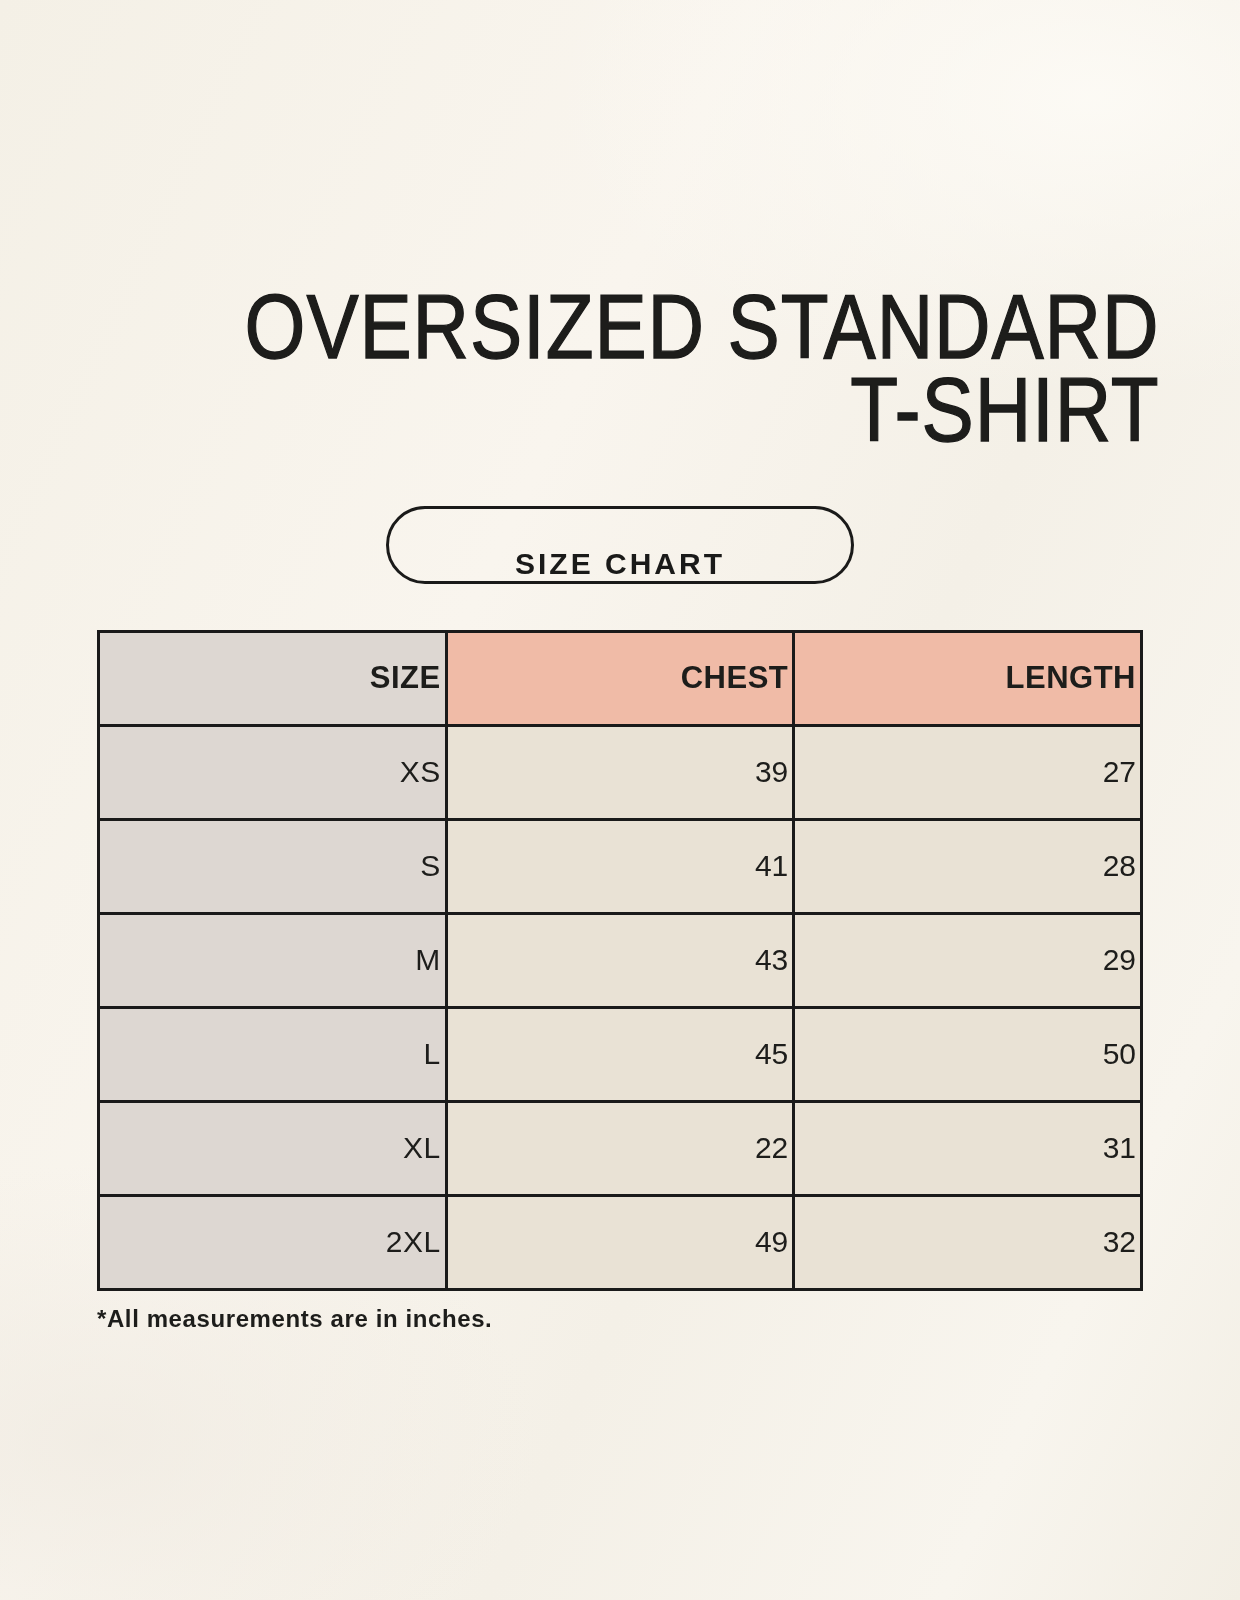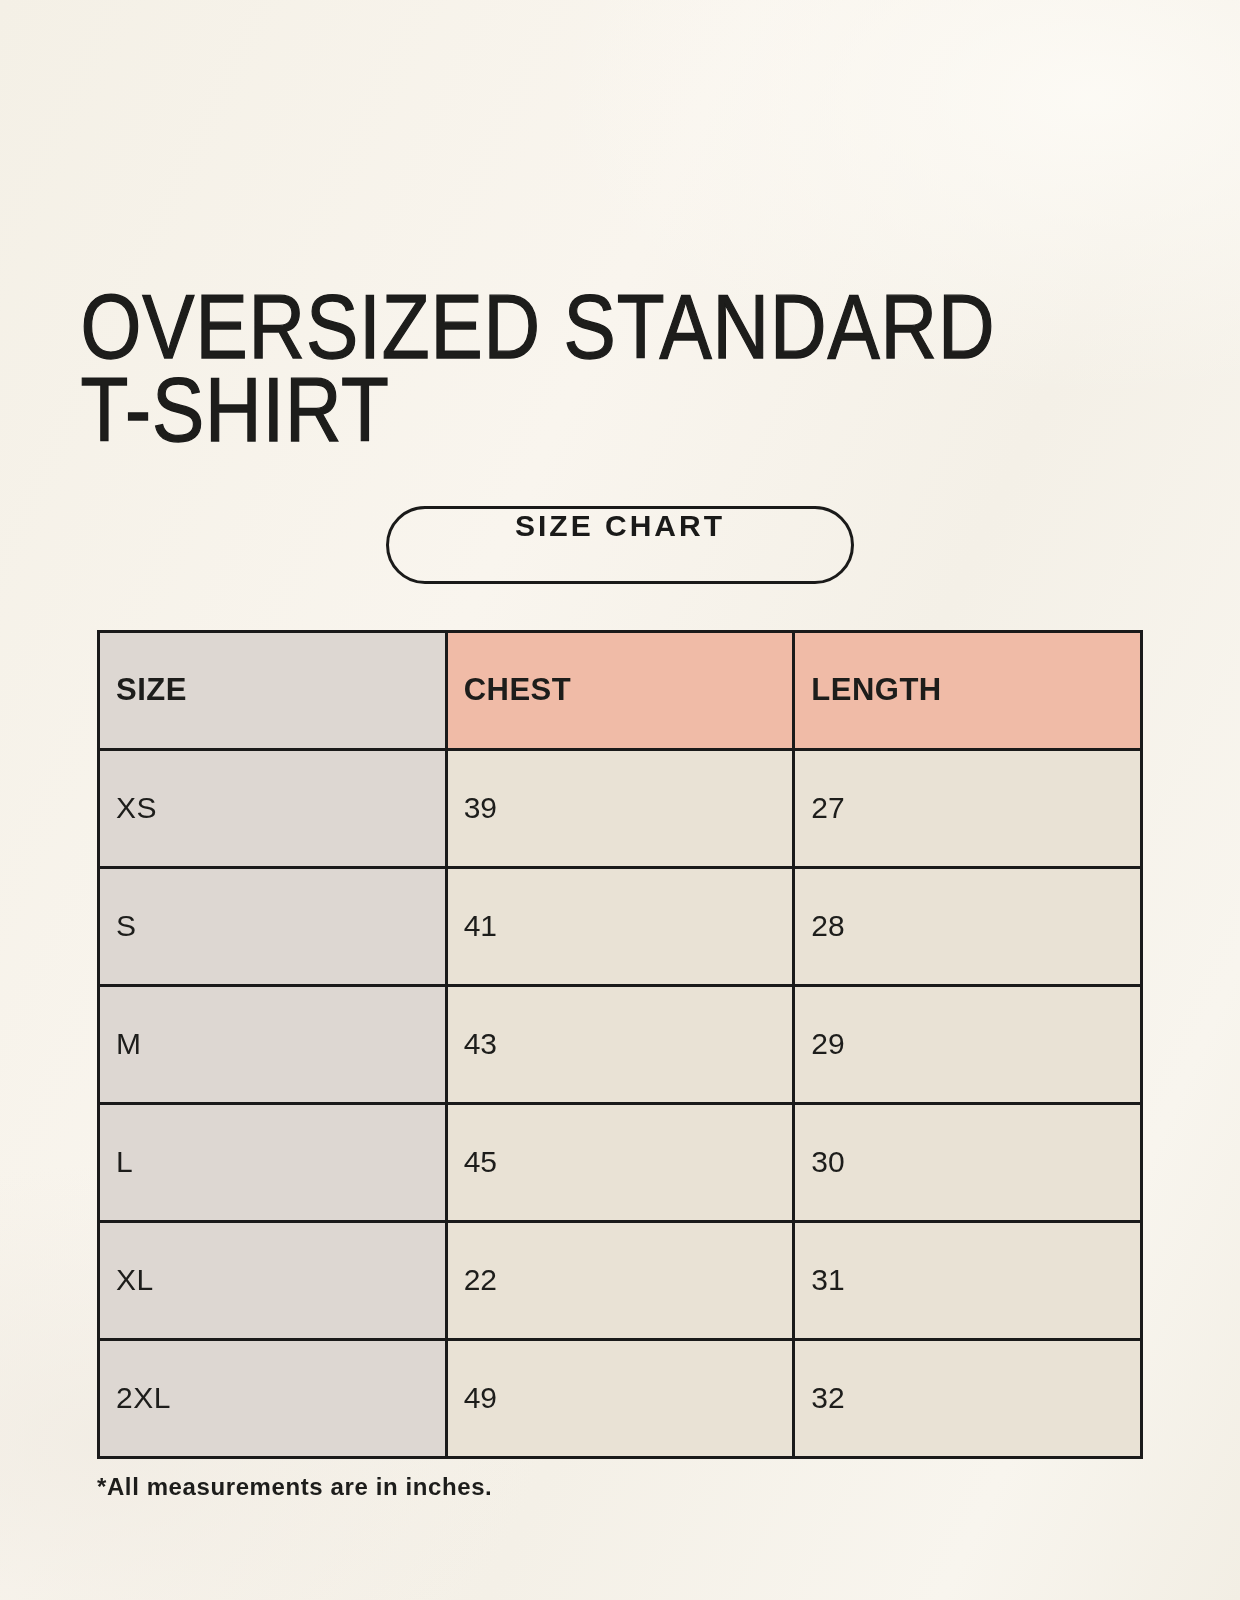--- a/index.html
+++ b/index.html
@@ -17,21 +17,21 @@
       radial-gradient(ellipse 800px 500px at 8% 90%, rgba(240,235,226,0.8) 0%, rgba(240,235,226,0) 55%),
       linear-gradient(115deg, #f4f0e6 0%, #f9f5ee 38%, #f4f0e7 62%, #f8f5ee 85%, #f2eee4 100%);
   }
   .page {
     width: 1240px;
     height: 1600px;
     position: relative;
   }
   .title-wrap {
     padding-top: 286px;
-    text-align: left;
+    text-align: right;
   }
   .title {
     margin: 0;
     font-size: 90px;
     font-weight: 400;
     line-height: 0.92;
     letter-spacing: 1px;
     color: var(--text, #1d1d1b);
     -webkit-text-stroke: 1.3px #1a1a19;
     transform: scaleX(0.87);
@@ -42,21 +42,21 @@
     display: block;
   }
   .pill {
     margin: 54px auto 0;
     width: 462px;
     height: 72px;
     border: 3.5px solid #1a1a19;
     border-radius: 44px;
     background: transparent;
     display: flex;
-    align-items: flex-start;
+    align-items: flex-end;
     justify-content: center;
     box-sizing: content-box;
     cursor: pointer;
   }
   .pill-label {
     font-size: 30px;
     font-weight: 700;
     letter-spacing: 3px;
     color: #1a1a19;
   }
@@ -65,24 +65,24 @@
     margin: 46px auto 0;
   }
   table.size-chart {
     width: 100%;
     border-collapse: collapse;
     table-layout: fixed;
   }
   table.size-chart th,
   table.size-chart td {
     border: 3.5px solid var(--border, #1a1a1a);
-    text-align: left;
+    text-align: right;
     vertical-align: middle;
     height: 83px;
-    padding: 16px;
+    padding: 4px;
   }
   thead th {
     font-size: 31px;
     font-weight: 700;
     letter-spacing: 0.5px;
   }
   thead th.col-size {
     background: var(--header-size-bg, #ddd7d2);
   }
   thead th.col-accent {
@@ -146,21 +146,21 @@
           <td class="val-cell">28</td>
         </tr>
         <tr>
           <th class="row-label">M</th>
           <td class="val-cell">43</td>
           <td class="val-cell">29</td>
         </tr>
         <tr>
           <th class="row-label">L</th>
           <td class="val-cell">45</td>
-          <td class="val-cell">30</td>
+          <td class="val-cell">50</td>
         </tr>
         <tr>
           <th class="row-label">XL</th>
           <td class="val-cell">22</td>
           <td class="val-cell">31</td>
         </tr>
         <tr>
           <th class="row-label">2XL</th>
           <td class="val-cell">49</td>
           <td class="val-cell">32</td>

